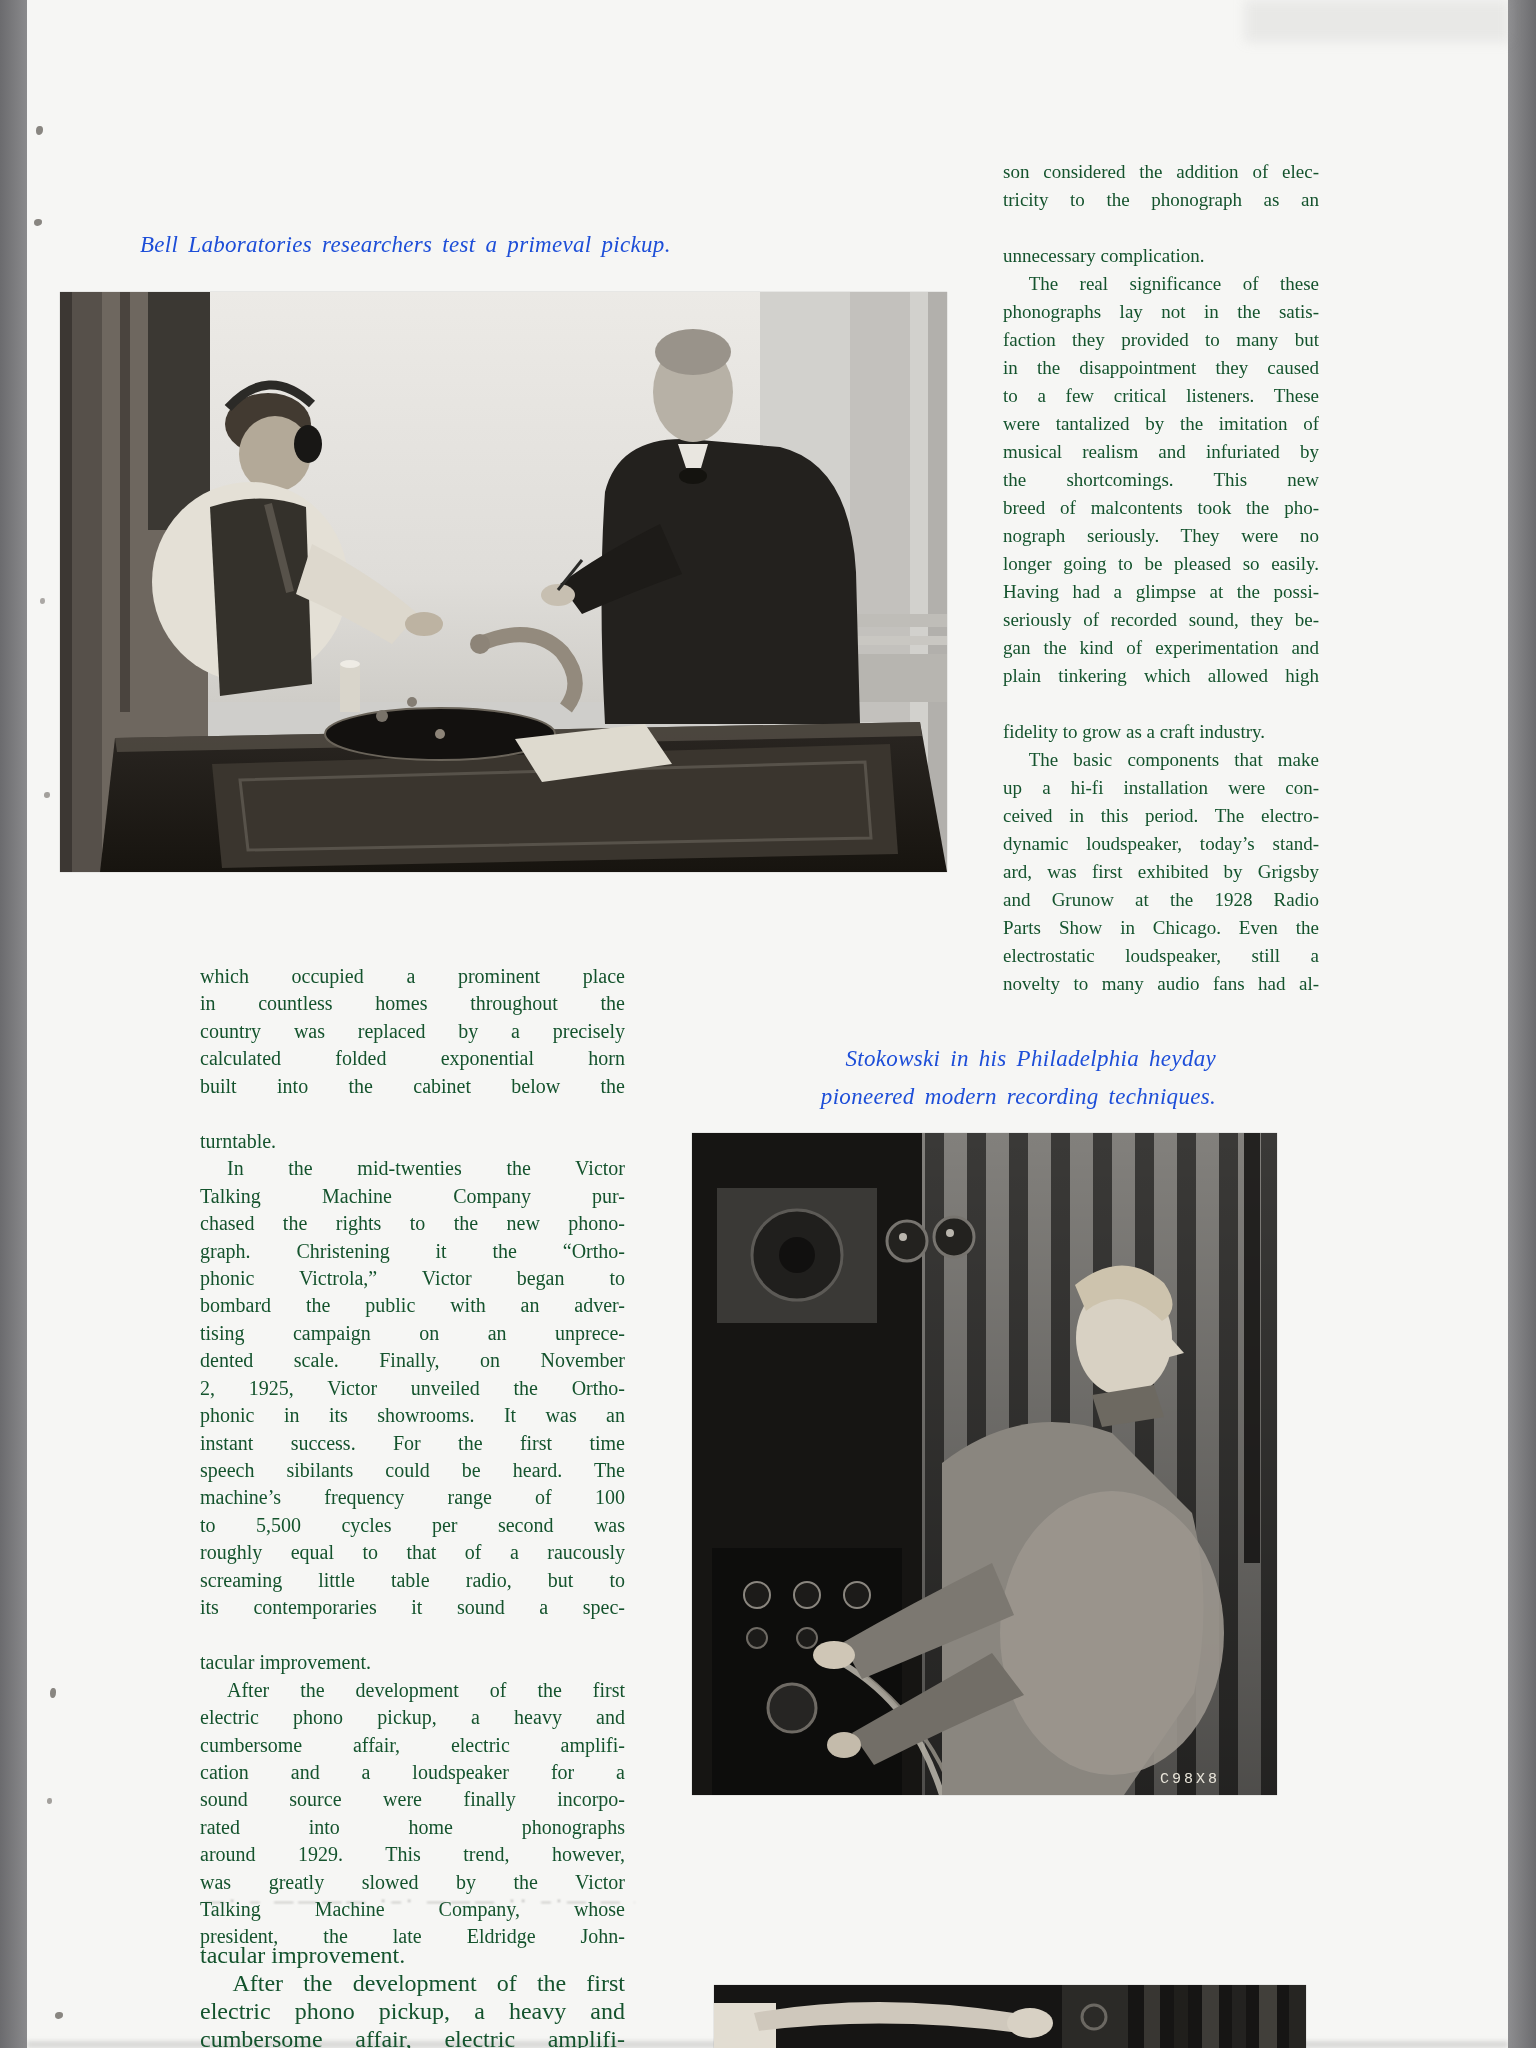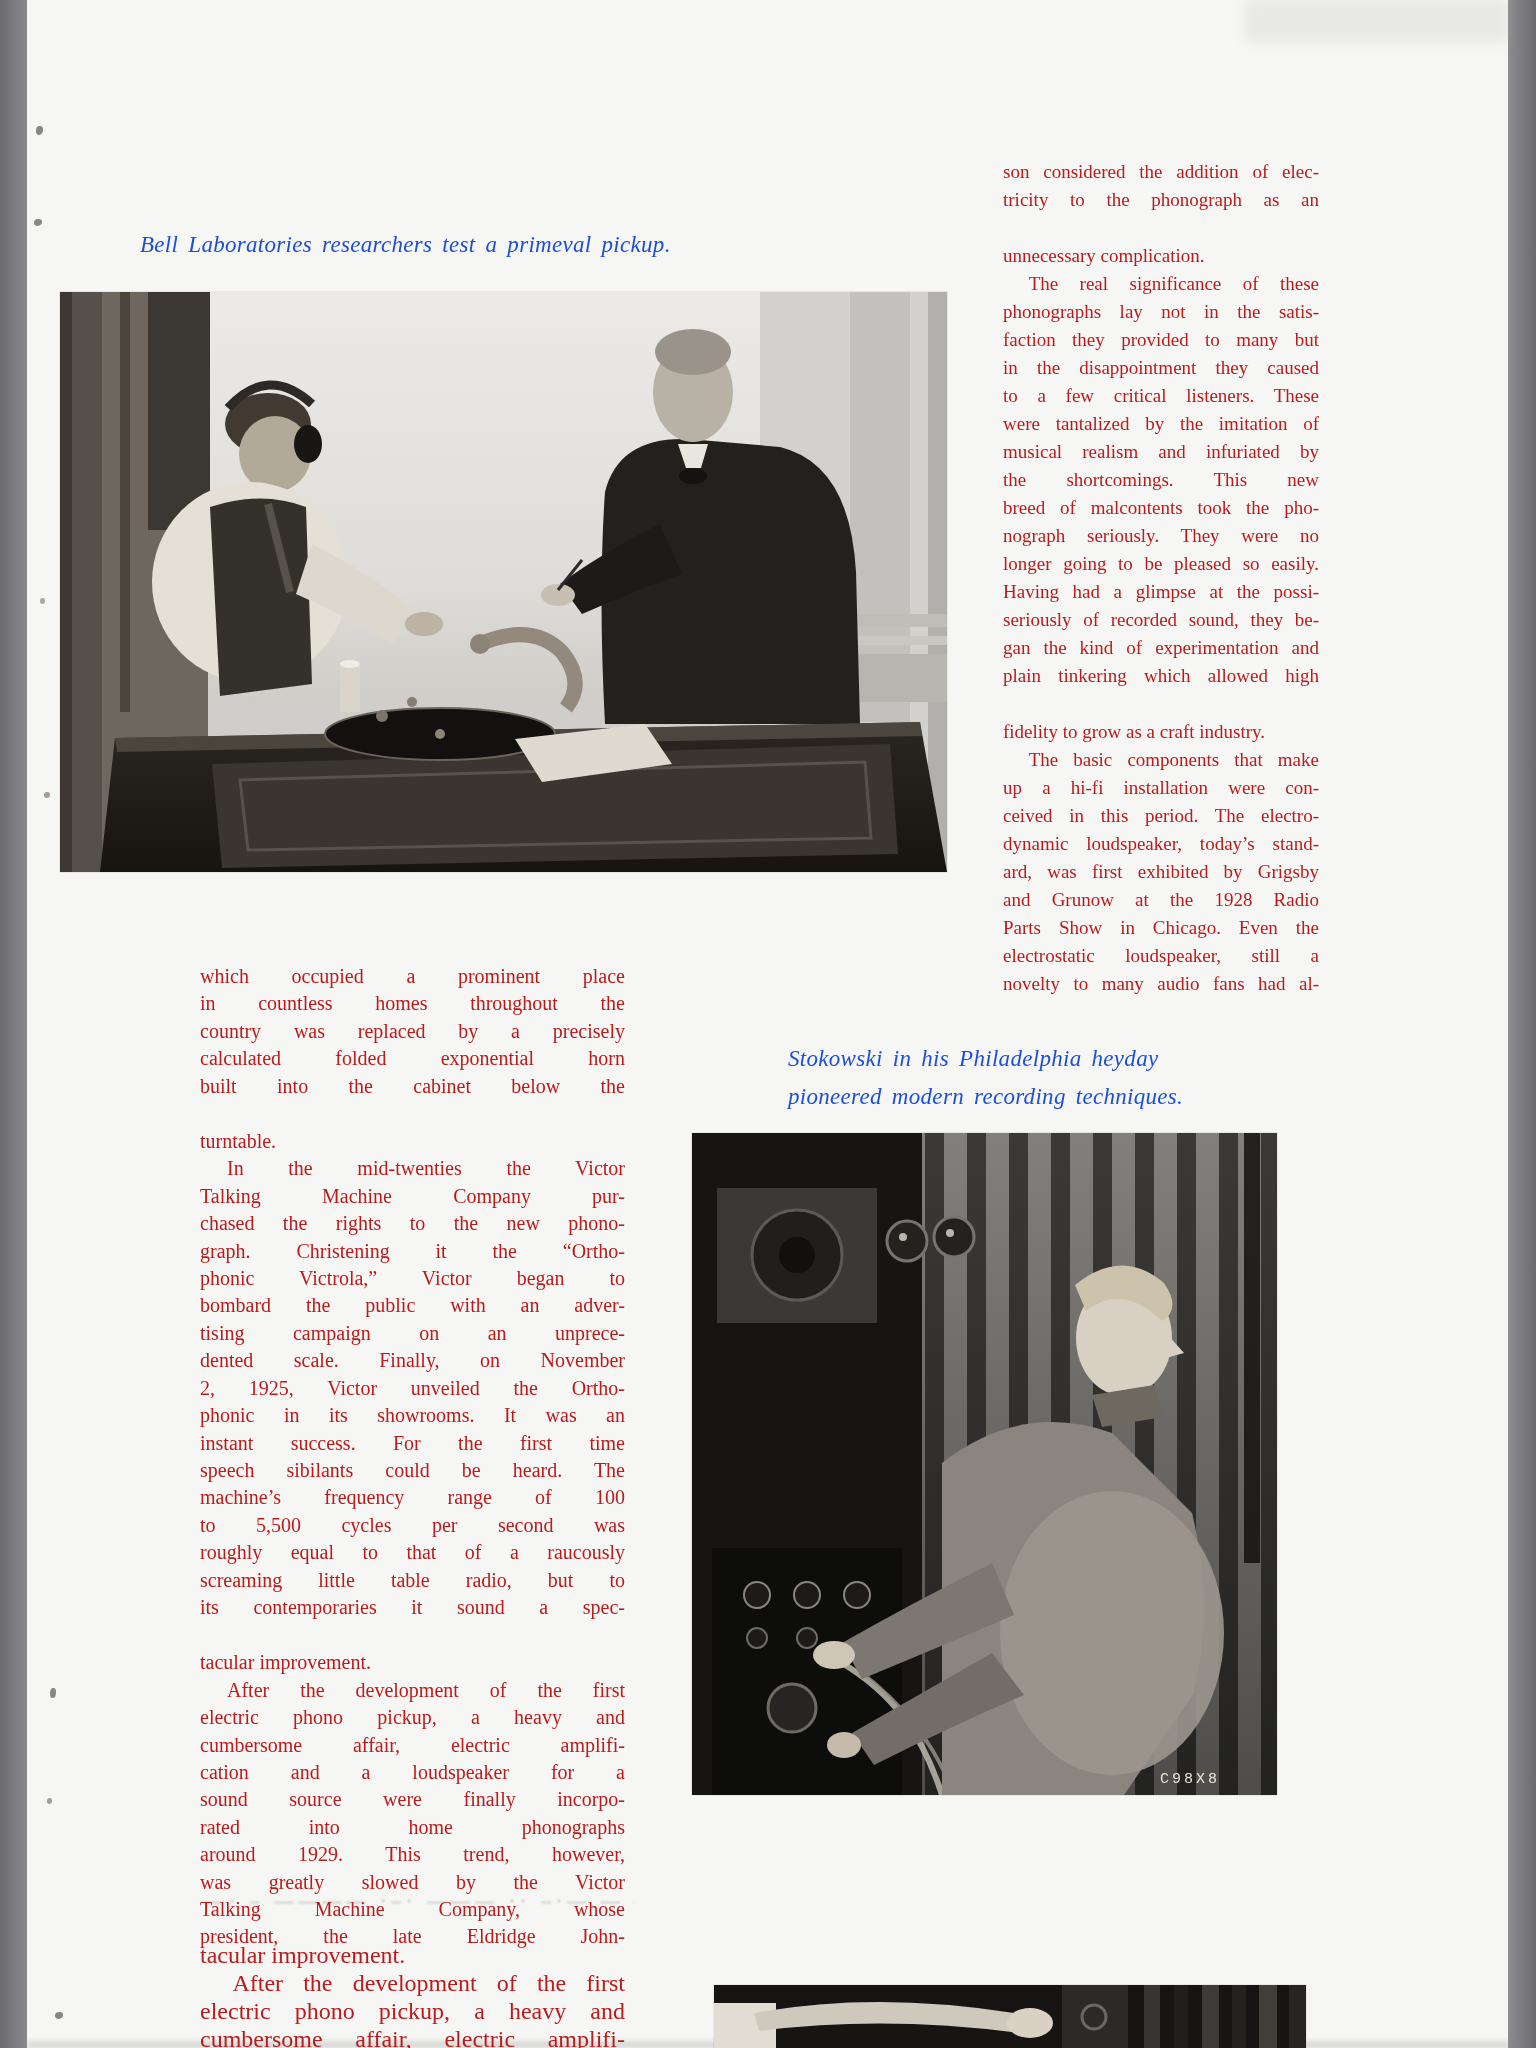--- a/index.html
+++ b/index.html
@@ -17,23 +17,23 @@
   .bottom-shade{position:absolute;left:27px;bottom:0;width:1481px;height:7px;
     background:rgba(130,130,132,.25);filter:blur(2px);}
   
   .speck{position:absolute;background:#4f4a44;border-radius:50% 40% 55% 45%;opacity:.65;}
   
   .caption{
     position:absolute;color:#1d4ed8;font-style:italic;font-size:23px;
     letter-spacing:.3px;word-spacing:4px;white-space:nowrap;
   }
   #caption-bell{left:140px;top:232px;}
-  #caption-stokowski{left:788px;top:1040px;line-height:38px;white-space:normal;width:460px;}
-  
-  .col{position:absolute;color:#b91c1c;}
+  #caption-stokowski{left:756px;top:1040px;line-height:38px;white-space:normal;width:460px;text-align:right;}
+  
+  .col{position:absolute;color:#14532d;}
   .tline{text-align:justify;text-align-last:justify;overflow:hidden;}
   .tline.fl{text-align-last:left;margin-top:28px;}
   .tline.ind{text-indent:1.35em;}
   #right-col{left:1003px;top:158px;width:316px;font-size:19px;line-height:28px;}
   #left-col{left:200px;top:963px;width:425px;font-size:20px;line-height:27.4px;}
   #frag-col{left:200px;top:1914px;width:425px;font-size:24px;line-height:27.9px;}
   
   #ghost-line{
     position:absolute;left:205px;top:1890px;width:430px;height:16px;overflow:hidden;
     color:#5d5b58;font-size:19px;letter-spacing:5px;opacity:.5;filter:blur(1.1px);

